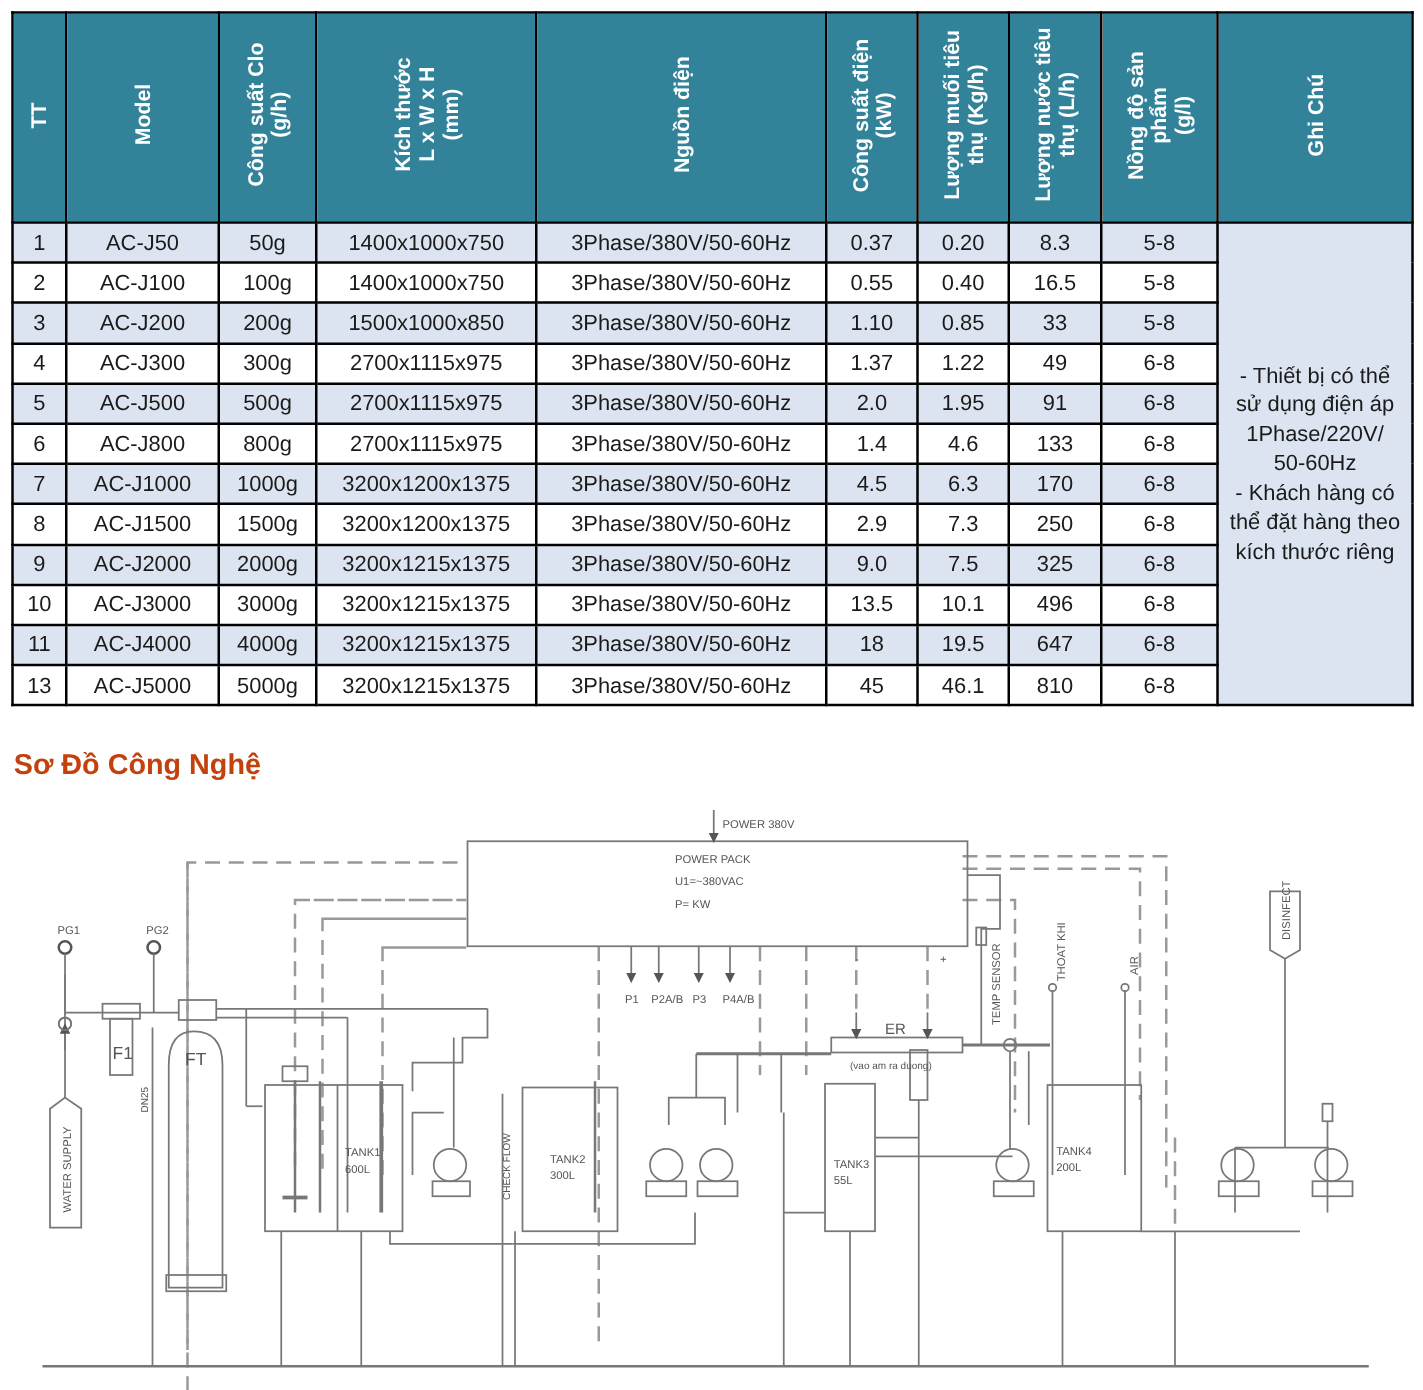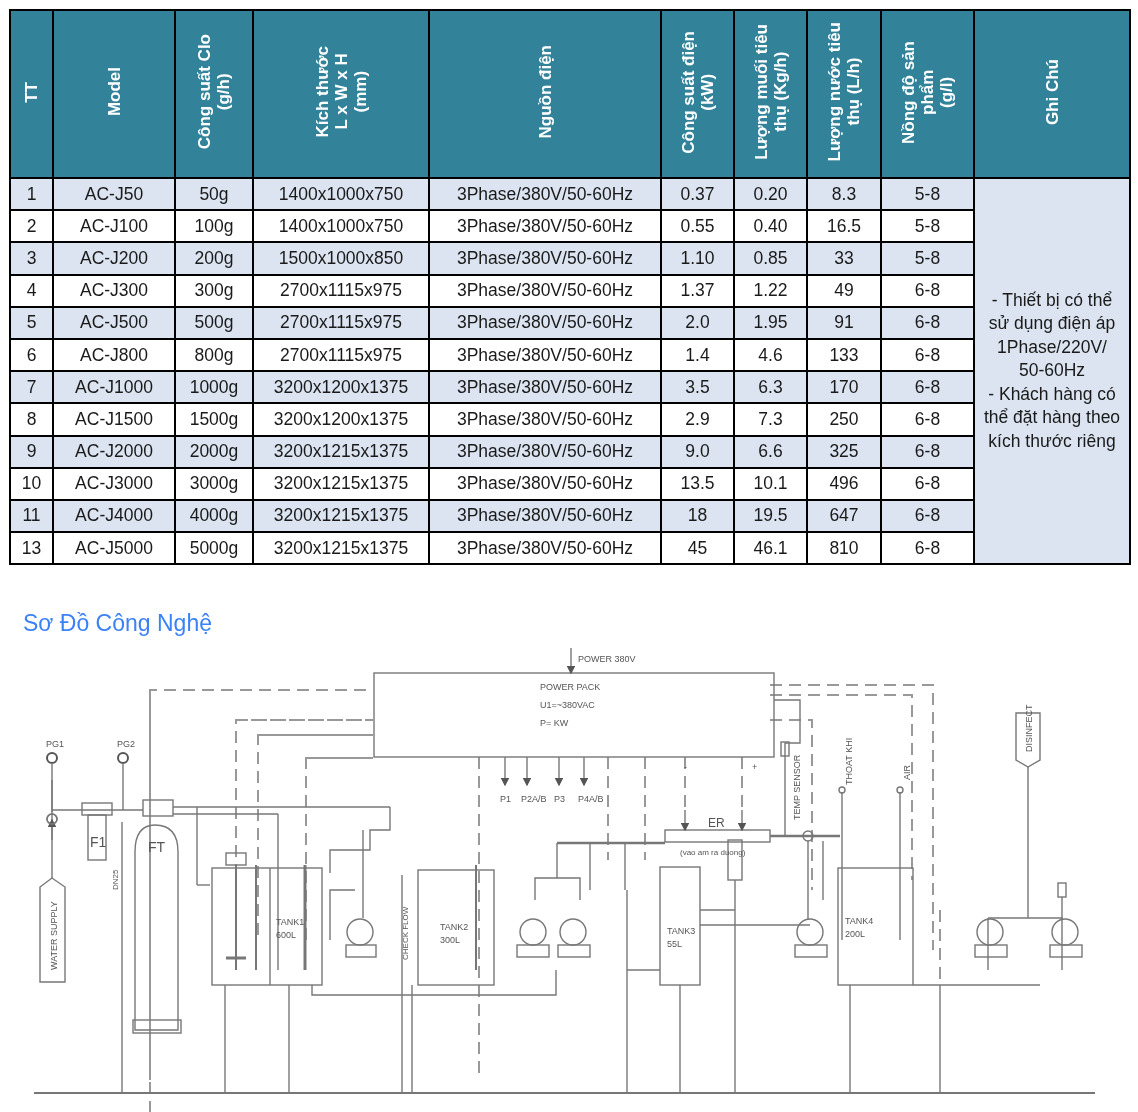--- a/index.html
+++ b/index.html
@@ -43,22 +43,22 @@
   table.spec td.note {
     background: #dbe4f0 !important;
     font-size: 17.5px;
     line-height: 23.5px;
     white-space: pre-line;
     padding: 16px 2px;
   }
 
   .section-title {
     position: absolute; left: 11px; top: 598px;
-    font-size: 23px; font-weight: normal; color: #3b82f6;
-    margin: 12px;
+    font-size: 23px; font-weight: bold; color: #c2410c;
+    margin: 0;
   }
 
   .diagram { position: absolute; left: 0; top: 640px; width: 1138px; height: 472px; }
   .diagram svg text { font-family: "Liberation Sans", sans-serif; fill: #555; }
 </style>
 </head>
 <body>
 
 <table class="spec">
   <colgroup>
@@ -168,21 +168,21 @@
         <td>4.6</td>
         <td>133</td>
         <td>6-8</td>
       </tr>
       <tr class="odd">
         <td>7</td>
         <td>AC-J1000</td>
         <td>1000g</td>
         <td>3200x1200x1375</td>
         <td>3Phase/380V/50-60Hz</td>
-        <td>3.5</td>
+        <td>4.5</td>
         <td>6.3</td>
         <td>170</td>
         <td>6-8</td>
       </tr>
       <tr class="even">
         <td>8</td>
         <td>AC-J1500</td>
         <td>1500g</td>
         <td>3200x1200x1375</td>
         <td>3Phase/380V/50-60Hz</td>
@@ -191,21 +191,21 @@
         <td>250</td>
         <td>6-8</td>
       </tr>
       <tr class="odd">
         <td>9</td>
         <td>AC-J2000</td>
         <td>2000g</td>
         <td>3200x1215x1375</td>
         <td>3Phase/380V/50-60Hz</td>
         <td>9.0</td>
-        <td>6.6</td>
+        <td>7.5</td>
         <td>325</td>
         <td>6-8</td>
       </tr>
       <tr class="even">
         <td>10</td>
         <td>AC-J3000</td>
         <td>3000g</td>
         <td>3200x1215x1375</td>
         <td>3Phase/380V/50-60Hz</td>
         <td>13.5</td>

